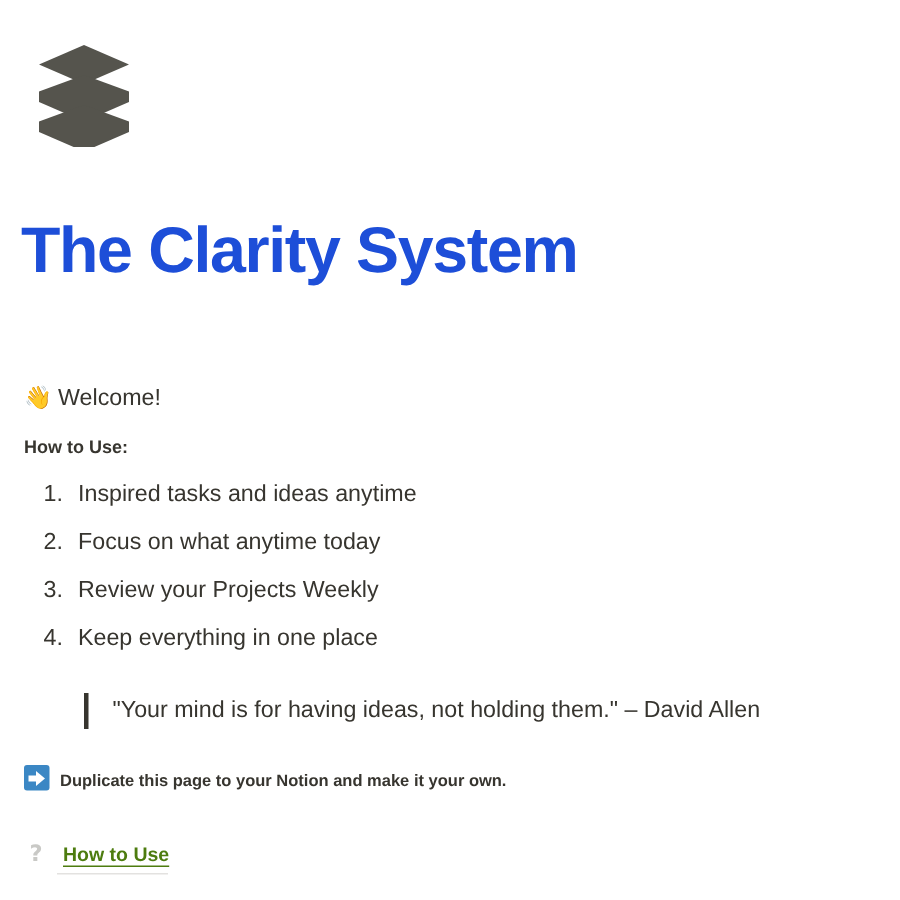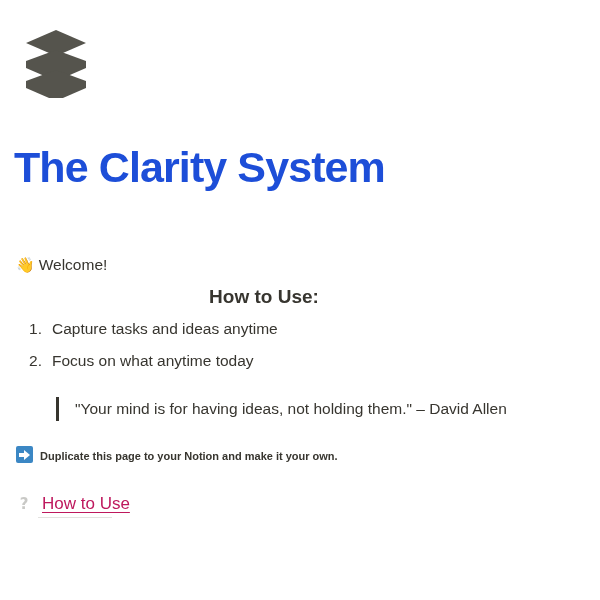--- a/index.html
+++ b/index.html
@@ -76,22 +76,21 @@
   }
 
   .welcome .emoji { margin-right: 4px; }
 
   .intro {
     overflow: hidden;
   }
 
   .subhead {
     font-weight: 700;
-    font-size: 19px;
-    text-align: center;
+    font-size: 12px;
   }
 
   
   ol.steps {
     margin: 0;
     padding: 0;
     list-style: none;
   }
   ol.steps li {
     font-size: 15.5px;
@@ -179,26 +178,26 @@
     display: inline-block;
     width: 16px;
     margin-right: 10px;
     color: #c9c9c6;
     font-family: "DejaVu Sans", sans-serif;
     font-weight: 700;
     font-size: 15px;
     text-align: center;
   }
   .linkrow a.page-link {
-    color: #be185d;
-    font-weight: 400;
+    color: #4d7c0f;
+    font-weight: 700;
     text-decoration: underline;
     text-underline-offset: 3px;
     text-decoration-thickness: 1px;
-    font-size: 17px;
+    font-size: 13px;
   }
   .linkrow .block-rule {
     position: absolute;
     left: 38px;
     top: 29px;
     width: 74px;
     height: 1px;
     background: #e3e2e0;
   }
 </style>
@@ -220,22 +219,24 @@
   <h1 class="page-title">The Clarity System</h1>
 
   <div class="content">
 
     <p class="blk welcome"><span class="emoji">👋</span><span>Welcome!</span></p>
 
 
     <p class="blk subhead">How to Use:</p>
 
     <ol class="steps">
-      <li><span class="num">1.</span><span>Capture tasks and ideas anytime</span></li>
+      <li><span class="num">1.</span><span>Inspired tasks and ideas anytime</span></li>
       <li><span class="num">2.</span><span>Focus on what anytime today</span></li>
+      <li><span class="num">3.</span><span>Review your Projects Weekly</span></li>
+      <li><span class="num">4.</span><span>Keep everything in one place</span></li>
     </ol>
 
     <blockquote class="quote">
       <span class="bar"></span><span>"Your mind is for having ideas, not holding them." – David Allen</span>
     </blockquote>
 
     <p class="duplicate"><span class="arrow-emoji"></span><span>Duplicate this page to your Notion and make it your own.</span></p>
 
     <p class="linkrow"><span class="q-icon">?</span><a class="page-link" href="#">How to Use</a><span class="block-rule"></span></p>
 

